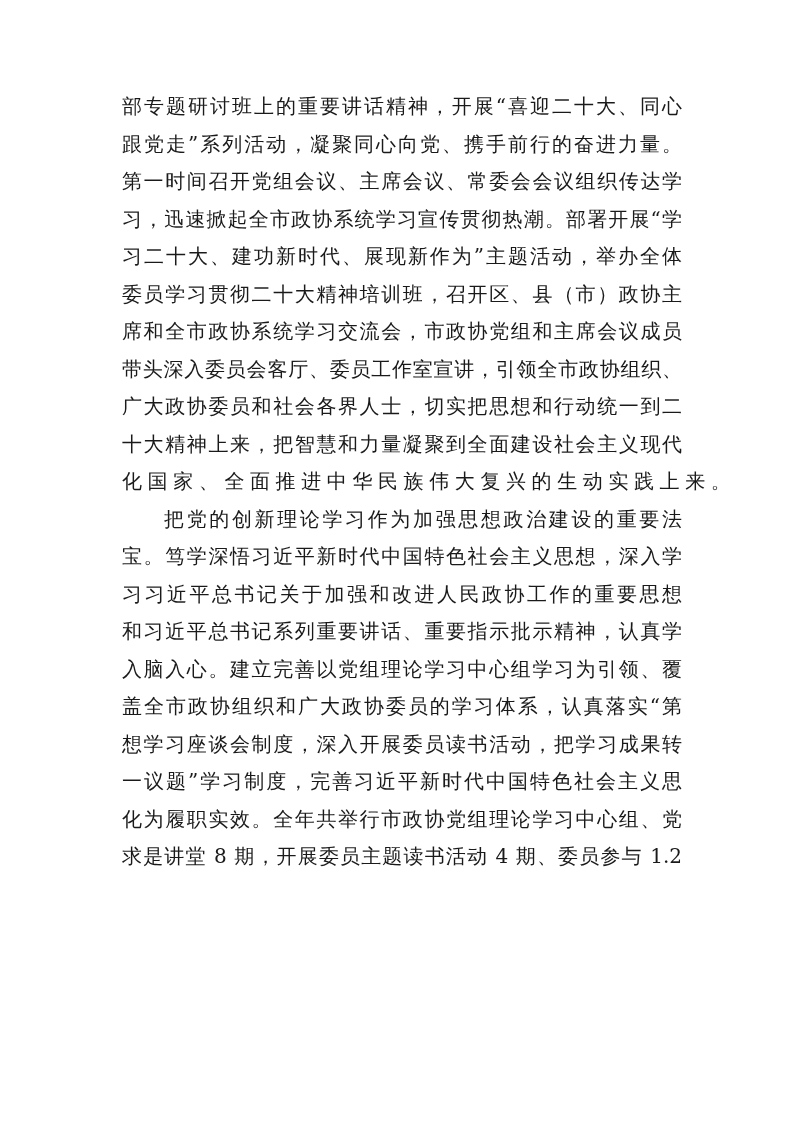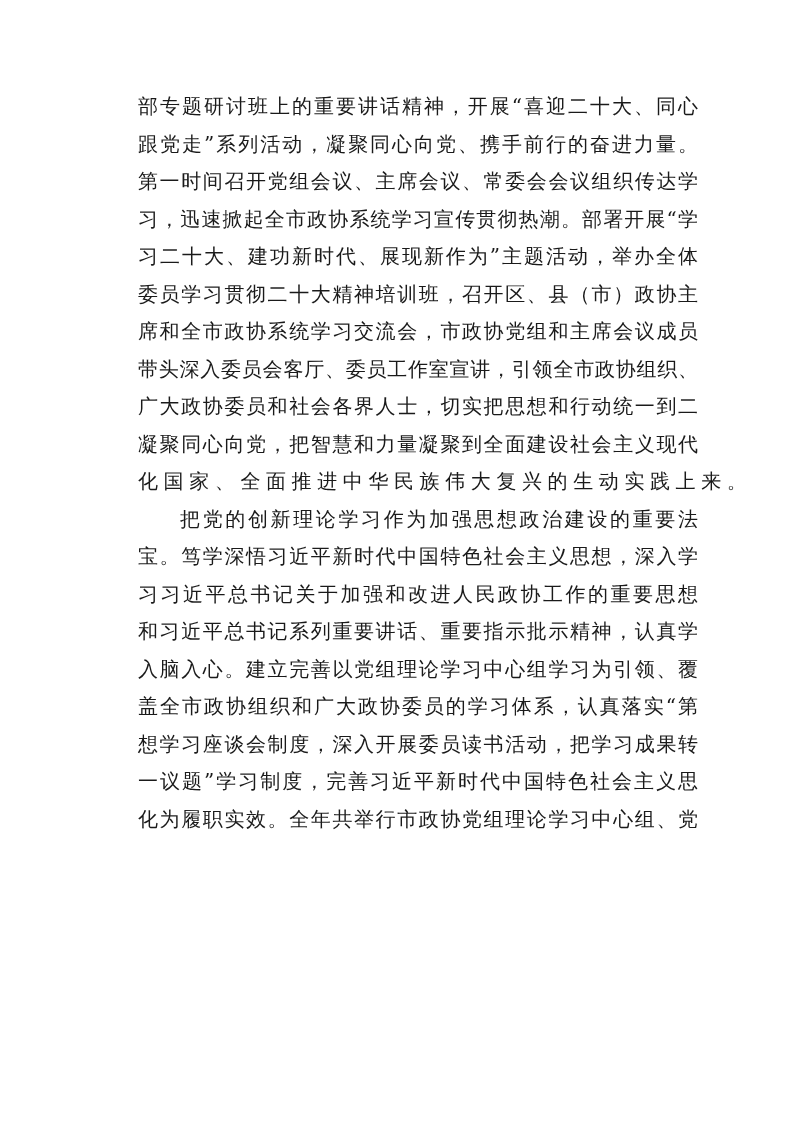--- a/index.html
+++ b/index.html
@@ -10,21 +10,21 @@
   body {
     width: 793px;
     height: 1122px;
     position: relative;
     overflow: hidden;
     font-family: "DejaVu Serif", "Liberation Serif", serif;
     color: #1a1a1a;
   }
   .page {
     position: absolute;
-    left: 16px; top: 0;
+    left: 0; top: 0;
     width: 734px;
     height: 1122px;
     background: #ffffff;
   }
   .text-block {
     position: absolute;
     left: 122px;
     top: 88px;
     width: 560px;
   }
@@ -52,26 +52,27 @@
 
     <div class="line just">部专题研讨班上的重要讲话精神，开展“喜迎二十大、同心</div>
     <div class="line just">跟党走”系列活动，凝聚同心向党、携手前行的奋进力量。</div>
     <div class="line just">第一时间召开党组会议、主席会议、常委会会议组织传达学</div>
     <div class="line just">习，迅速掀起全市政协系统学习宣传贯彻热潮。部署开展“学</div>
     <div class="line just">习二十大、建功新时代、展现新作为”主题活动，举办全体</div>
     <div class="line just">委员学习贯彻二十大精神培训班，召开区、县（市）政协主</div>
     <div class="line just">席和全市政协系统学习交流会，市政协党组和主席会议成员</div>
     <div class="line just">带头深入委员会客厅、委员工作室宣讲，引领全市政协组织、</div>
     <div class="line just">广大政协委员和社会各界人士，切实把思想和行动统一到二</div>
-    <div class="line just">凝聚同心向党，把智慧和力量凝聚到全面建设社会主义现代</div>
+    <div class="line just">十大精神上来，把智慧和力量凝聚到全面建设社会主义现代</div>
     <div class="line">化国家、全面推进中华民族伟大复兴的生动实践上来。</div>
 
     <div class="line indent just">把党的创新理论学习作为加强思想政治建设的重要法</div>
     <div class="line just">宝。笃学深悟习近平新时代中国特色社会主义思想，深入学</div>
     <div class="line just">习习近平总书记关于加强和改进人民政协工作的重要思想</div>
     <div class="line just">和习近平总书记系列重要讲话、重要指示批示精神，认真学</div>
     <div class="line just">入脑入心。建立完善以党组理论学习中心组学习为引领、覆</div>
     <div class="line just">盖全市政协组织和广大政协委员的学习体系，认真落实“第</div>
     <div class="line just">想学习座谈会制度，深入开展委员读书活动，把学习成果转</div>
     <div class="line just">一议题”学习制度，完善习近平新时代中国特色社会主义思</div>
     <div class="line just">化为履职实效。全年共举行市政协党组理论学习中心组、党</div>
+    <div class="line just">求是讲堂 8 期，开展委员主题读书活动 4 期、委员参与 1.2</div>
   </div>
 </div>
 
 </body></html>

